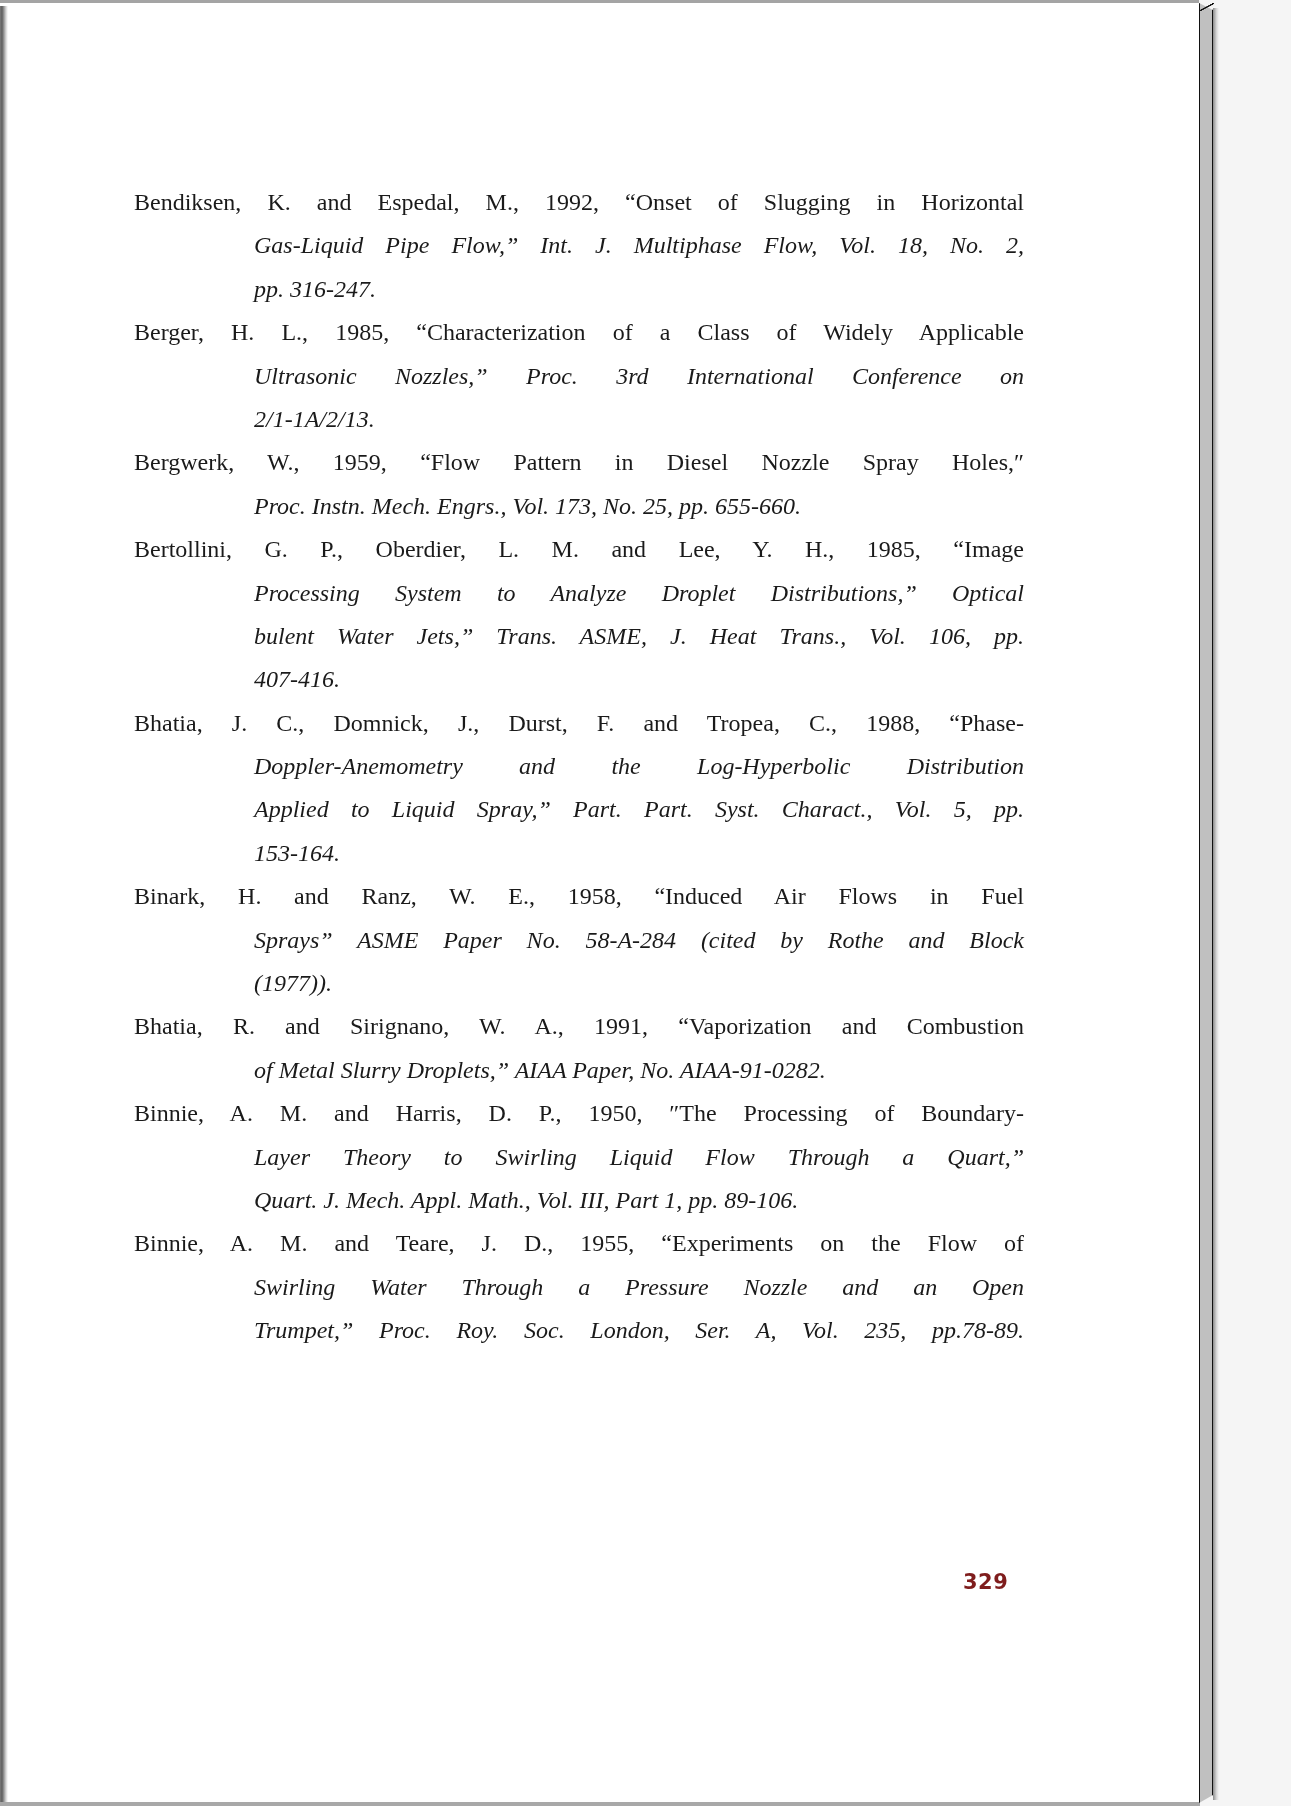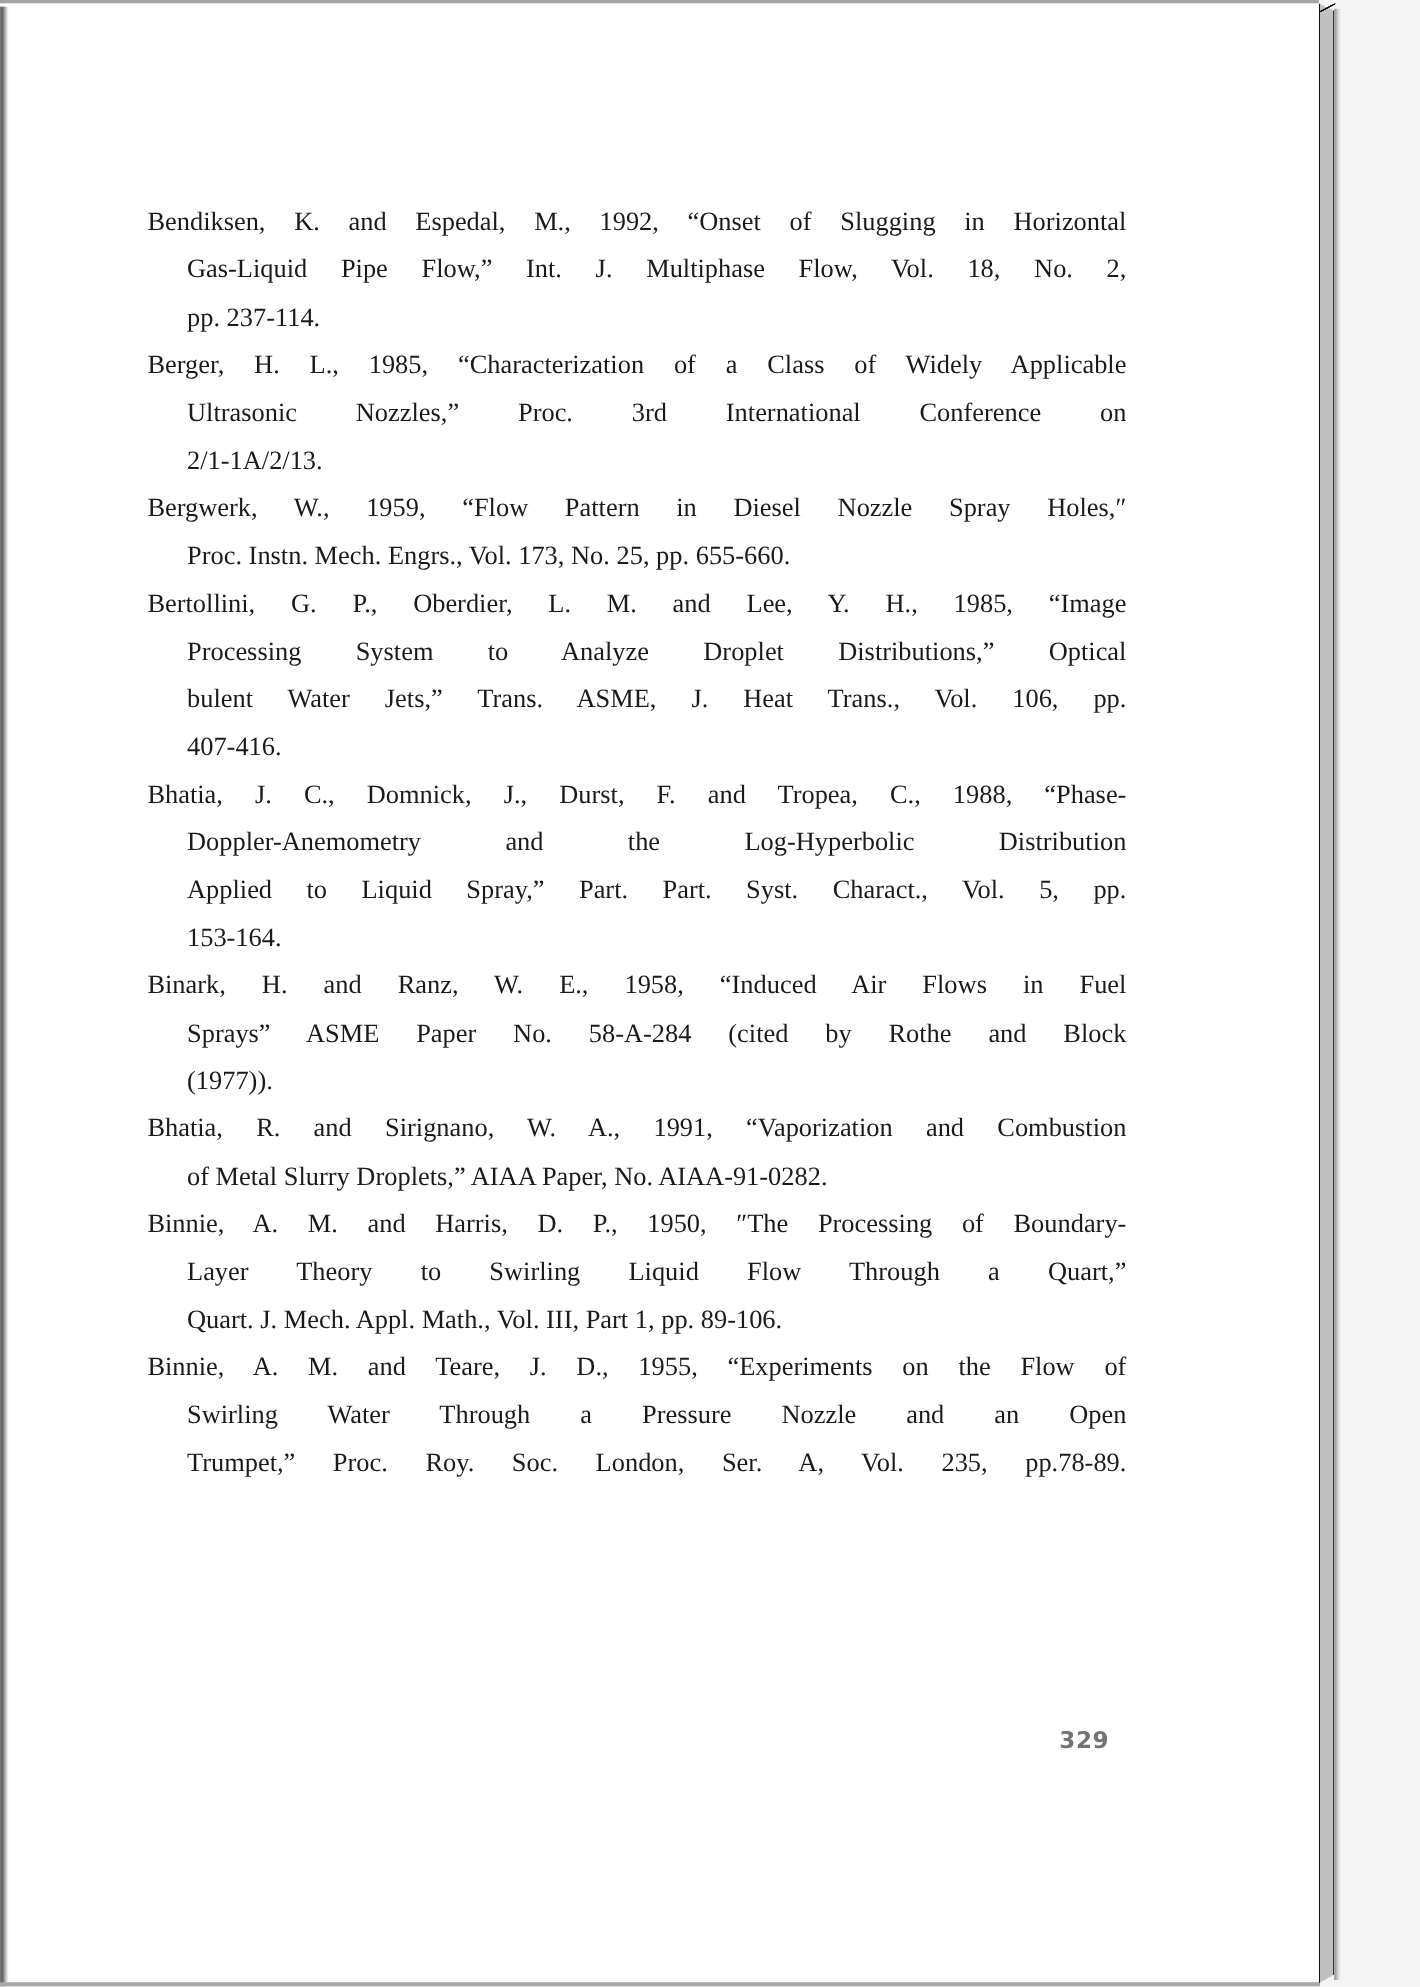--- a/index.html
+++ b/index.html
@@ -80,46 +80,47 @@
       height: 43.4px;
       white-space: nowrap;
       overflow: visible;
     }
     .line.just {
       text-align: justify;
       text-align-last: justify;
       white-space: normal;
     }
     .line.indent {
-      margin-left: 36px;
+      margin-left: 120px;
+      font-style: italic;
     }
     .page-number {
       position: absolute;
       left: 963px;
       top: 1567px;
       font-family: "DejaVu Sans", sans-serif;
       font-weight: bold;
       font-size: 21px;
-      color: #737373;
+      color: #7f1d1d;
       letter-spacing: 0.5px;
     }
   </style>
 </head>
 <body>
 
 <div class="viewer">
   <div class="page">
     <div class="page-left-edge"></div>
 
     <div class="refs">
 
       <div class="ref">
         <span class="line just">Bendiksen, K. and Espedal,  M., 1992, “Onset of Slugging in Horizontal</span>
         <span class="line just indent">Gas-Liquid Pipe Flow,” Int. J. Multiphase Flow, Vol. 18, No. 2,</span>
-        <span class="line indent">pp. 237-114.</span>
+        <span class="line indent">pp. 316-247.</span>
       </div>
 
       <div class="ref">
         <span class="line just">Berger, H. L., 1985, “Characterization of a Class of Widely Applicable</span>
         <span class="line just indent">Ultrasonic Nozzles,” Proc. 3rd International Conference on</span>
         <span class="line indent">2/1-1A/2/13.</span>
       </div>
 
       <div class="ref">
         <span class="line just">Bergwerk, W.,  1959, “Flow Pattern in Diesel Nozzle Spray Holes,″</span>

